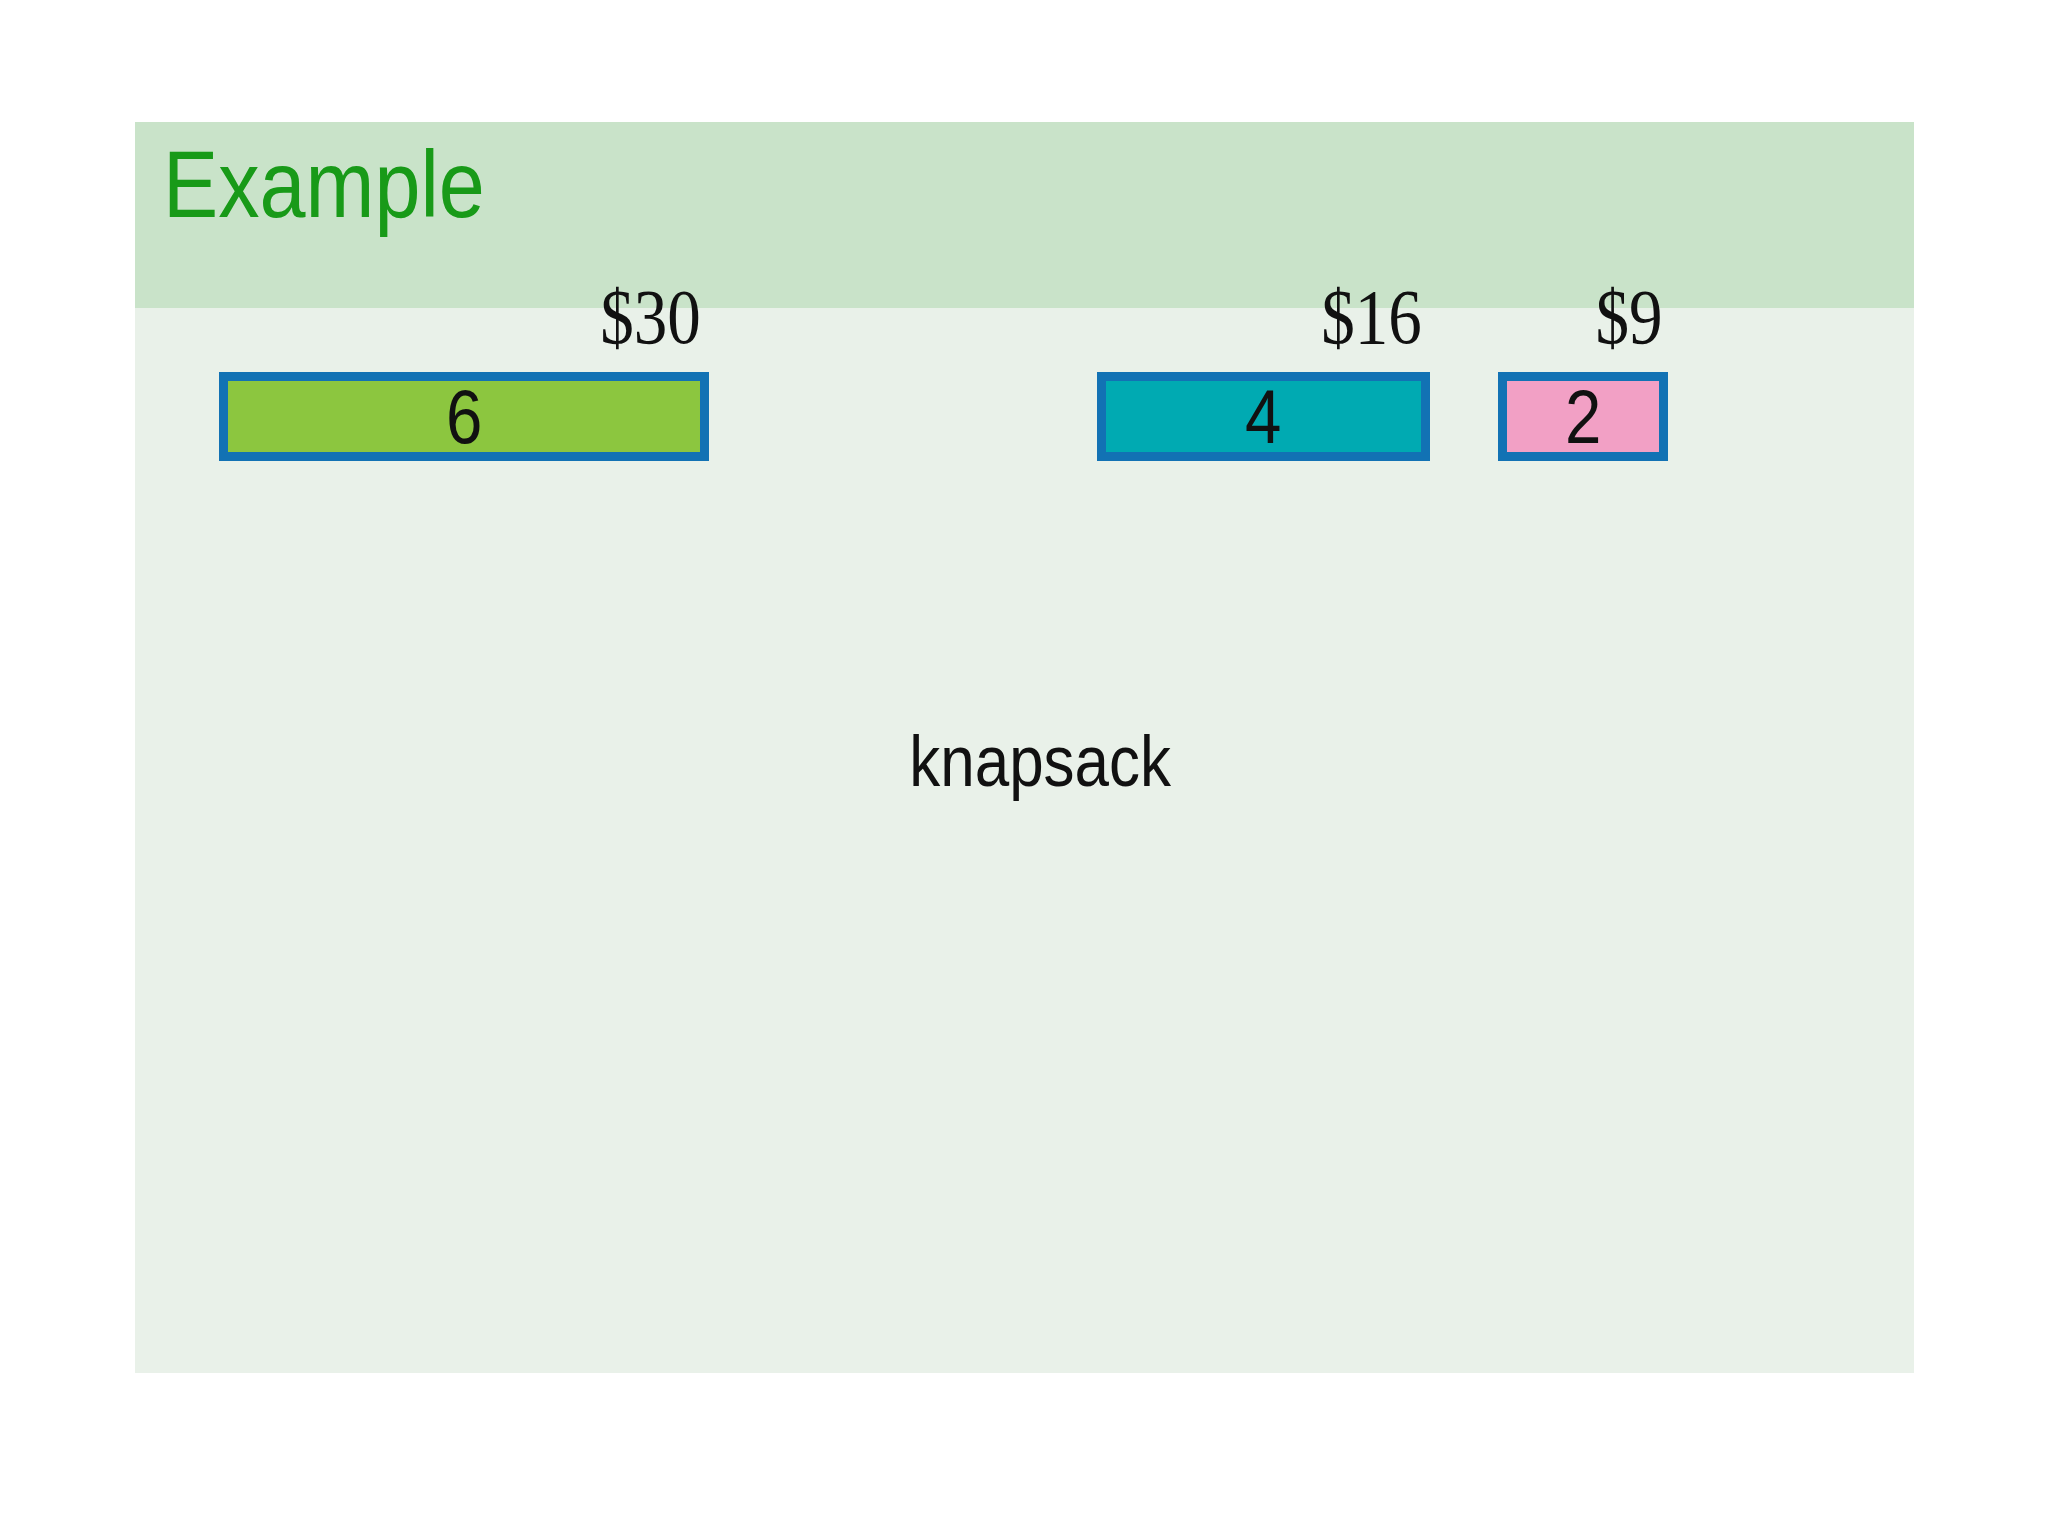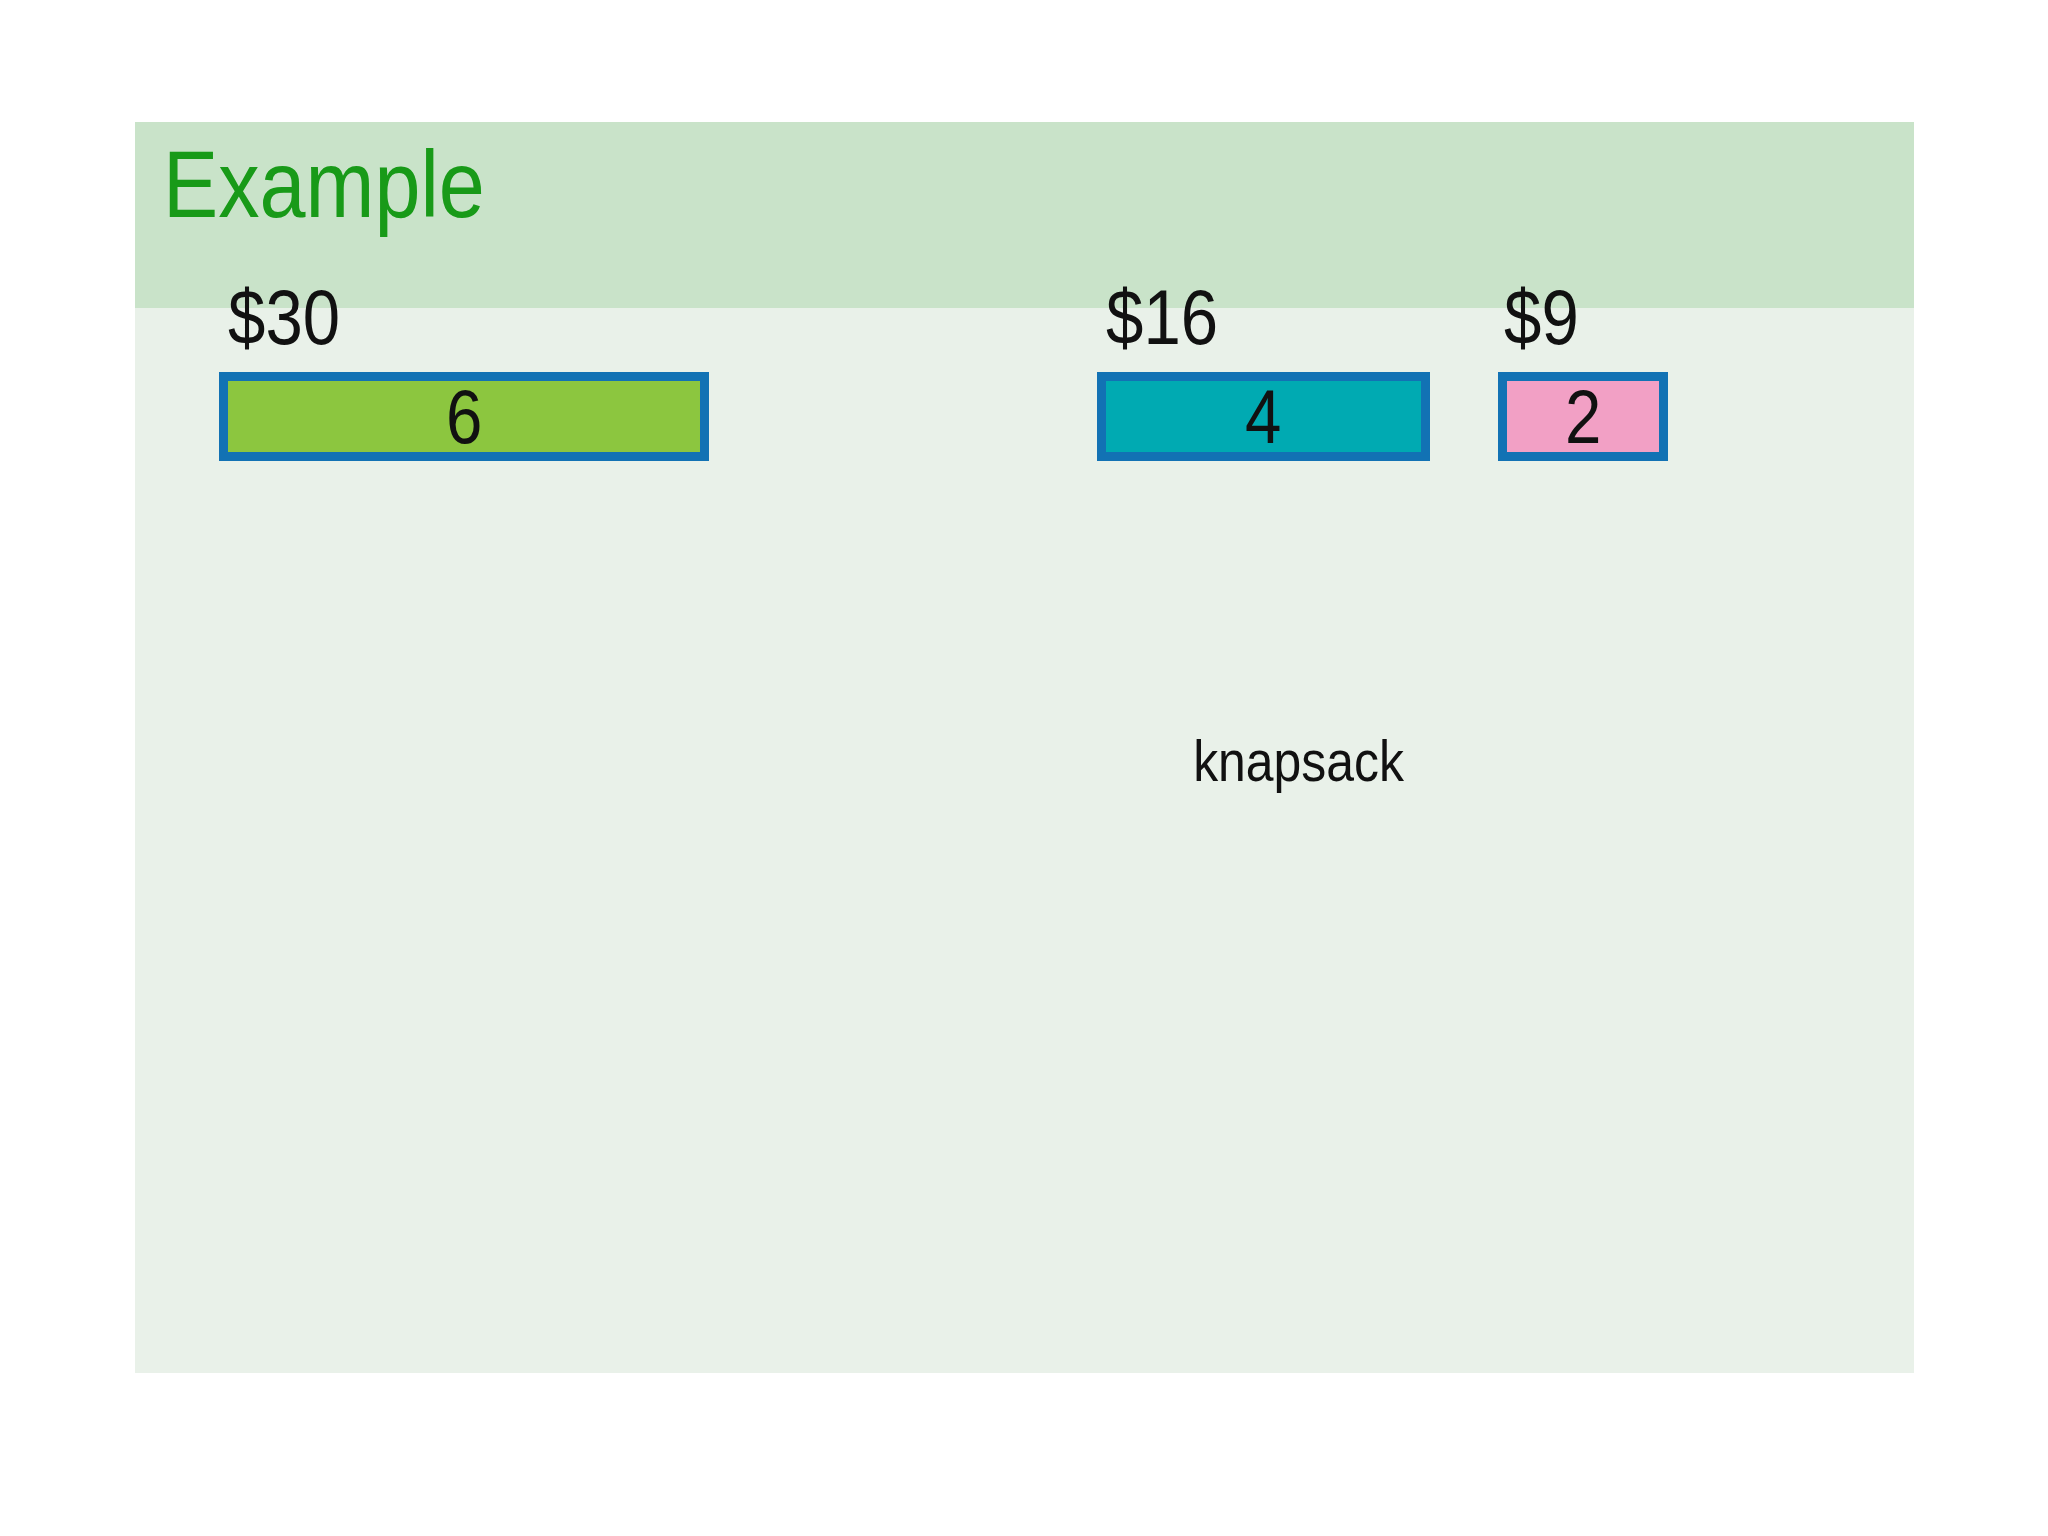--- a/index.html
+++ b/index.html
@@ -47,22 +47,23 @@
   .item {
     position: absolute;
     top: 148px;
     height: 191px;
   }
   .price {
     position: absolute;
     left: 0; right: 0; top: 8px;
     line-height: 78px;
     font-size: 78px;
-    text-align: left;
+    text-align: right;
     white-space: nowrap;
+    font-family: Liberation Serif, serif;
   }
   .block {
     position: absolute;
     left: 0; right: 0; top: 102px;
     height: 89px;
     border: 9px solid var(--border);
     display: flex;
     align-items: center;
     justify-content: center;
     font-size: 76px;
@@ -73,25 +74,25 @@
     width: 810px; height: 90px;
     border: 9px solid var(--border);
     background: var(--knapsack-fill);
     display: flex;
     align-items: center;
     justify-content: center;
     font-size: 76px;
   }
   .knapsack-label {
     position: absolute;
-    left: 476px; top: 600px;
+    left: 500px; top: 600px;
     width: 810px;
     line-height: 78px;
-    font-size: 58px;
-    text-align: right;
+    font-size: 72px;
+    text-align: center;
   }
 </style>
 </head>
 <body>
 
 <div class="page">
   <div class="slide">
 
     <div class="title-bar">
       <div class="title">

